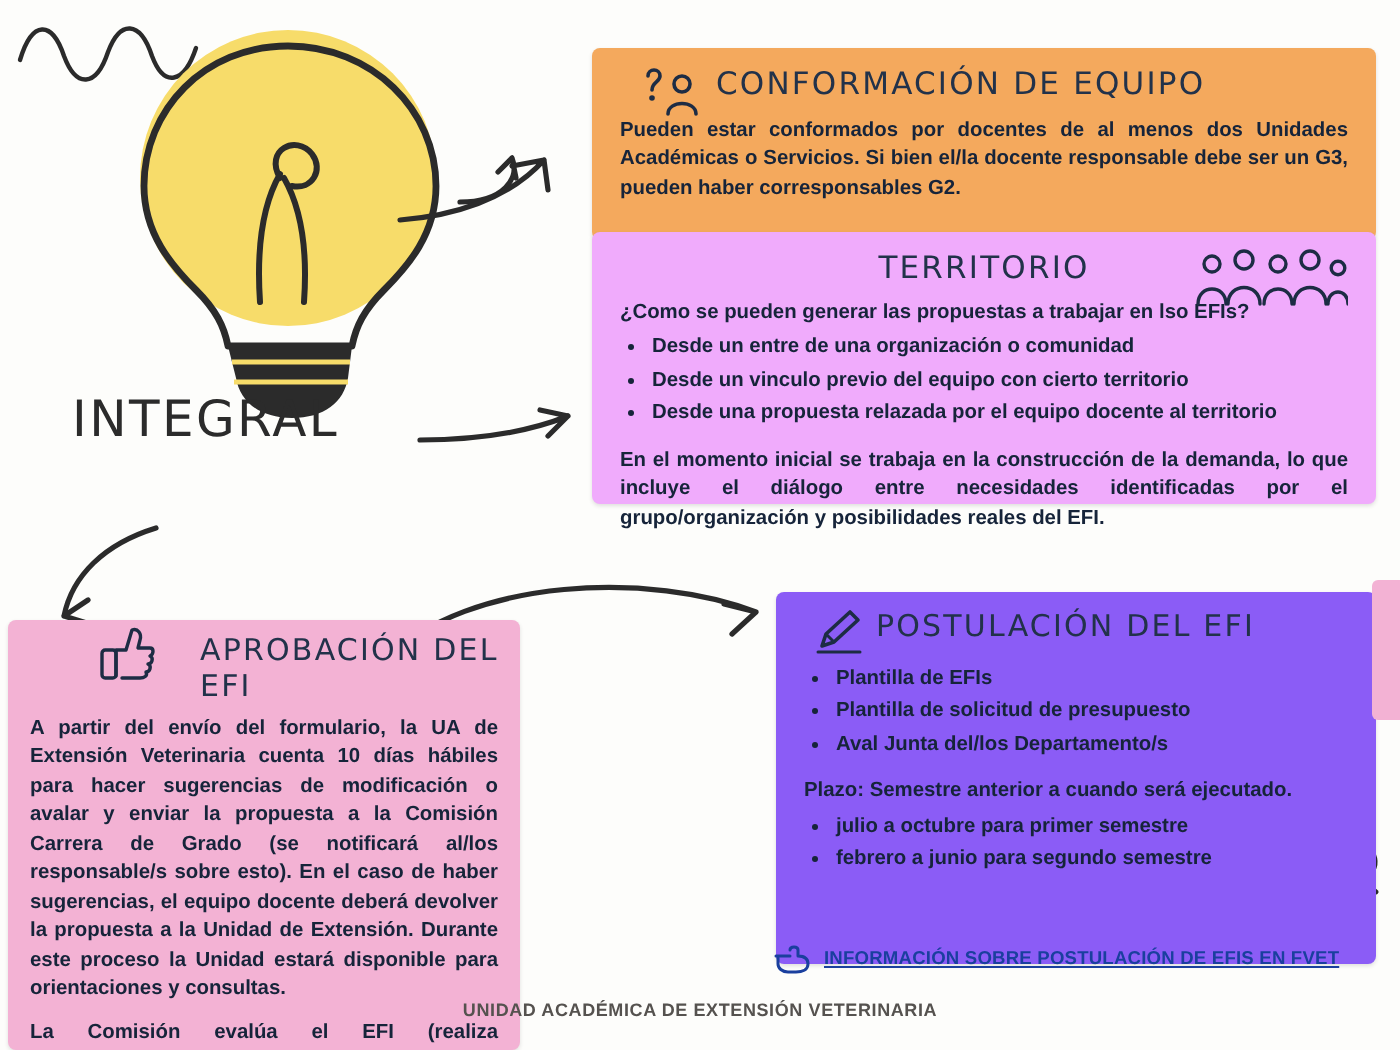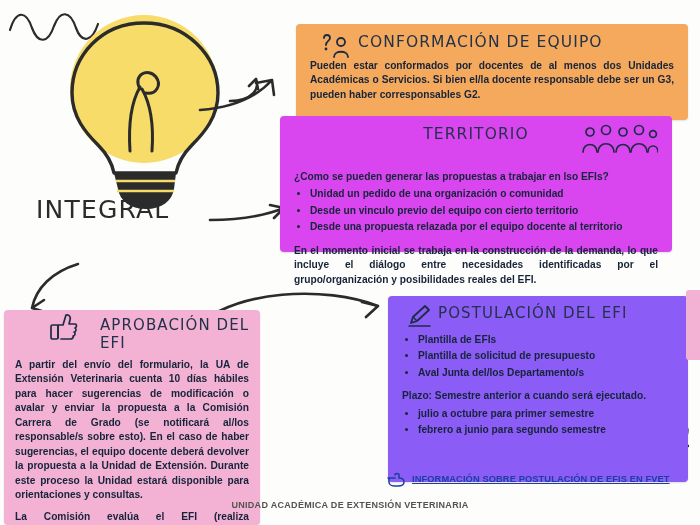--- a/index.html
+++ b/index.html
@@ -53,25 +53,25 @@
     left:296px;top:14px;width:392px;height:96px;
     background:#f4a95d;
     margin-top:10px;
   }
   #card-equipo h2{font-size:15.5px;text-align:left;padding:9px 0 0 62px;}
   #card-equipo .body{padding:8px 14px 0 14px;}
   #card-equipo p{text-align:justify;}
 
   
   #card-territorio{
-    left:280px;top:116px;width:392px;height:136px;
-    background:#d946ef;
+    left:296px;top:116px;width:392px;height:136px;
+    background:#f0abfc;
   }
   #card-territorio h2{font-size:15.5px;text-align:center;padding:9px 0 0 0;}
-  #card-territorio .body{padding:7px 14px 0 14px;margin-top:20px;}
+  #card-territorio .body{padding:7px 14px 0 14px;}
   #card-territorio .closing{margin-top:9px;text-align:justify;}
 
   
   #card-postulacion{
     left:388px;top:296px;width:300px;height:186px;
     background:#8b5cf6;
   }
   #card-postulacion h2{font-size:15px;padding:8px 0 0 50px;}
   #card-postulacion .body{padding:8px 14px 0 14px;}
   #card-postulacion .plazo{margin-top:9px;}
@@ -171,21 +171,21 @@
         <circle cx="59" cy="8" r="4.5"></circle>
           <path d="M51 30 C51 19,67 19,67 30"></path>
         <circle cx="73" cy="12" r="3.4"></circle>
           <path d="M68 30 C68 22,78 22,78 30"></path>
       </g>
     </svg>
     <h2>TERRITORIO</h2>
     <div class="body">
       <p>¿Como se pueden generar las propuestas a trabajar en lso EFIs?</p>
       <ul>
-        <li>Unidad un pedido de una organización o comunidad</li>
+        <li>Desde un entre de una organización o comunidad</li>
         <li>Desde un vinculo previo del equipo con cierto territorio</li>
         <li>Desde una propuesta relazada por el equipo docente al territorio</li>
       </ul>
       <p class="closing">En el momento inicial se trabaja en la construcción de la demanda, lo que incluye el diálogo entre necesidades identificadas por el grupo/organización y posibilidades reales del EFI.</p>
     </div>
   </div>
 
   <div class="card" id="card-postulacion">
     <svg class="deco" style="left:18px;top:8px;" width="28" height="24" viewBox="0 0 28 24">
       <path d="M5 19 L7 13 L19 2 L23 6 L11 17 Z" fill="none" stroke="#1d2c44" stroke-width="1.8" stroke-linejoin="round"></path>

